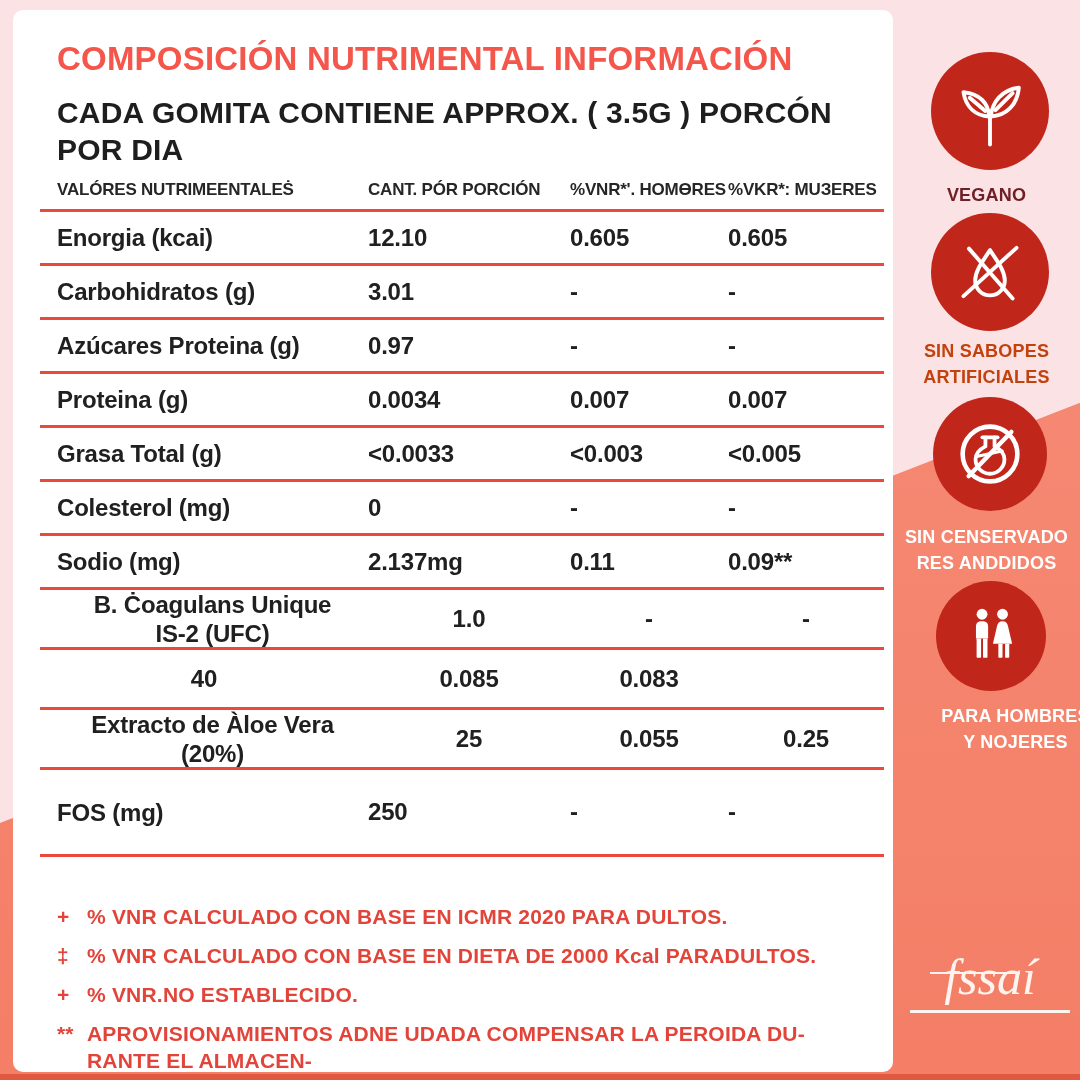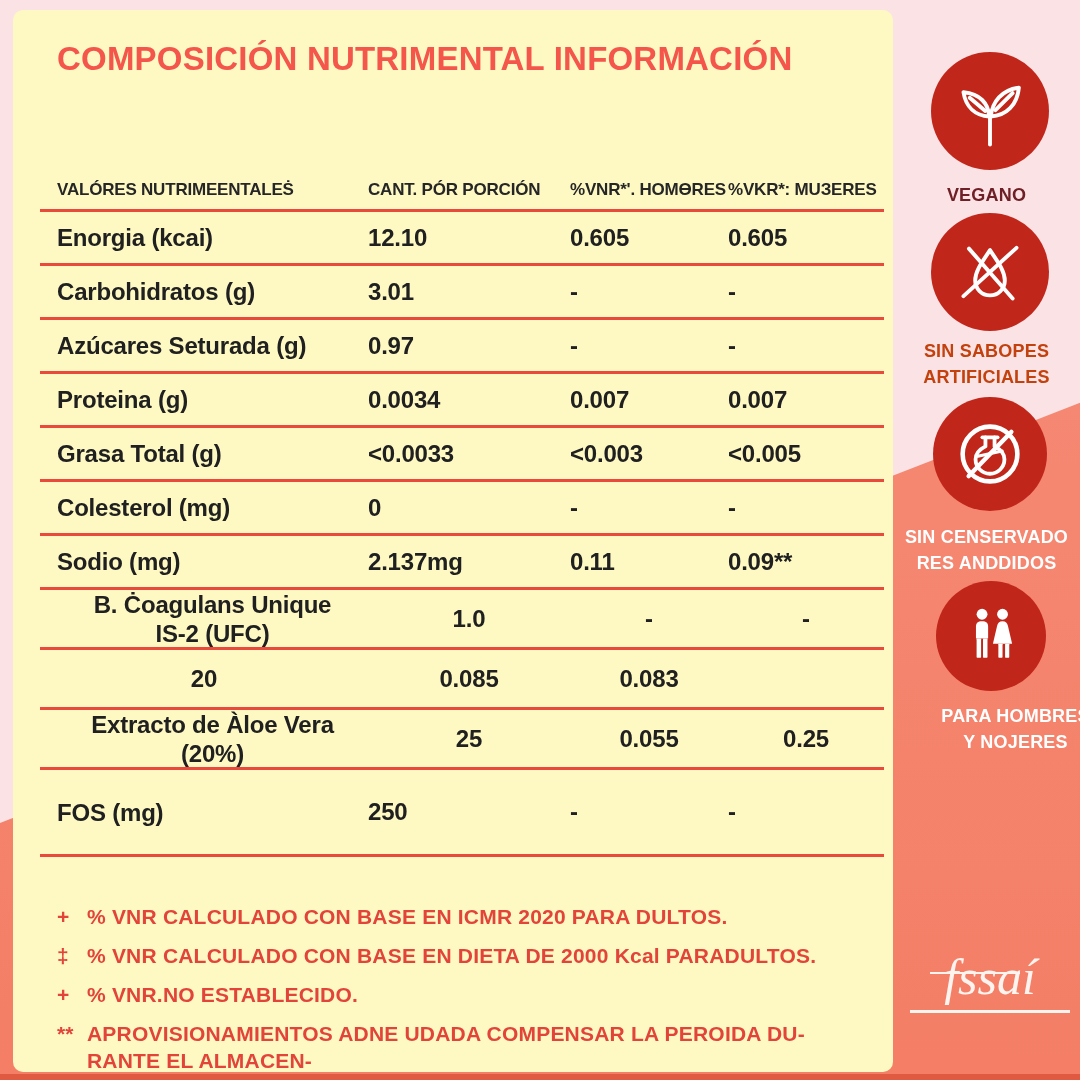--- a/index.html
+++ b/index.html
@@ -1,21 +1,21 @@
 <!DOCTYPE html>
 <html><head>
 <meta charset="utf-8">
 <style>
   html,body{margin:0;padding:0;}
   body{width:1080px;height:1080px;font-family:"Liberation Sans","DejaVu Sans",sans-serif;}
   .canvas{position:relative;width:1080px;height:1080px;background:#fbe2e5;overflow:hidden;}
   .bg-diagonal{position:absolute;inset:0;background:linear-gradient(180deg,#f68e7a 0%,#f47e66 100%);
     clip-path:polygon(0 76.2%,100% 37.3%,100% 100%,0 100%);}
   .bg-bottomline{position:absolute;left:0;bottom:0;width:100%;height:6px;background:#e05a42;}
-  .card{position:absolute;left:13px;top:10px;width:880px;height:1062px;background:#fef9c3;border-radius:10px;}
+  .card{position:absolute;left:13px;top:10px;width:880px;height:1062px;background:#ffffff;border-radius:10px;}
   .title{position:absolute;left:44px;top:30px;font-size:33px;font-weight:bold;color:#f4564c;letter-spacing:.2px;white-space:nowrap;}
   .subtitle{position:absolute;left:44px;top:84px;font-size:30px;font-weight:bold;color:#1e1e1e;line-height:37px;white-space:pre-line;letter-spacing:.2px;}
   .table{position:absolute;left:27px;top:162px;width:844px;}
   .thead,.trow{display:grid;grid-template-columns:328px 202px 158px 156px;align-items:center;box-sizing:border-box;border-bottom:3px solid #ea4a3b;}
   .thead{height:40px;align-items:end;}
   .th{font-size:17px;font-weight:bold;color:#262626;white-space:nowrap;padding-bottom:9px;letter-spacing:-.2px;}
   .th:first-child{padding-left:17px;}
   .trow{height:54px;}
   .trow.tall{height:60px;text-align:center;}
   .trow.last{height:87px;}
@@ -43,20 +43,22 @@
 </style>
 </head>
 <body>
 
 <div class="canvas">
   <div class="bg-diagonal"></div>
   <div class="bg-bottomline"></div>
 
   <div class="card">
     <div class="title">COMPOSICIÓN NUTRIMENTAL INFORMACIÓN</div>
+    <div class="subtitle">CADA GOMITA CONTIENE APPROX. ( 3.5G ) PORCÓN
+POR DIA</div>
 
     <div class="table">
       <div class="thead">
         <div class="th">VALÓRES NUTRIMEENTALEṠ</div>
         <div class="th">CANT. PÓR PORCIÓN</div>
         <div class="th">%VNR*'. HOMӨRES</div>
         <div class="th">%VKR*: MUЗERES</div>
       </div>
 
       <div class="trow">
@@ -65,21 +67,21 @@
         <div class="td">0.605</div>
         <div class="td">0.605</div>
       </div>
       <div class="trow">
         <div class="td lbl">Carbohidratos (g)</div>
         <div class="td">3.01</div>
         <div class="td">-</div>
         <div class="td">-</div>
       </div>
       <div class="trow">
-        <div class="td lbl">Azúcares Seturada (g)</div>
+        <div class="td lbl">Azúcares Proteina (g)</div>
         <div class="td">0.97</div>
         <div class="td">-</div>
         <div class="td">-</div>
       </div>
       <div class="trow">
         <div class="td lbl">Proteina (g)</div>
         <div class="td">0.0034</div>
         <div class="td">0.007</div>
         <div class="td">0.007</div>
       </div>
@@ -102,21 +104,21 @@
         <div class="td">0.09**</div>
       </div>
       <div class="trow tall">
         <div class="td lbl">B. Ċoagulans Unique
 IS-2 (UFC)</div>
         <div class="td">1.0</div>
         <div class="td">-</div>
         <div class="td">-</div>
       </div>
       <div class="trow tall">
-        <div class="td">20</div>
+        <div class="td">40</div>
         <div class="td">0.085</div>
         <div class="td">0.083</div>
       </div>
       <div class="trow tall">
         <div class="td lbl">Extracto de Àloe Vera
 (20%)</div>
         <div class="td">25</div>
         <div class="td">0.055</div>
         <div class="td">0.25</div>
       </div>

